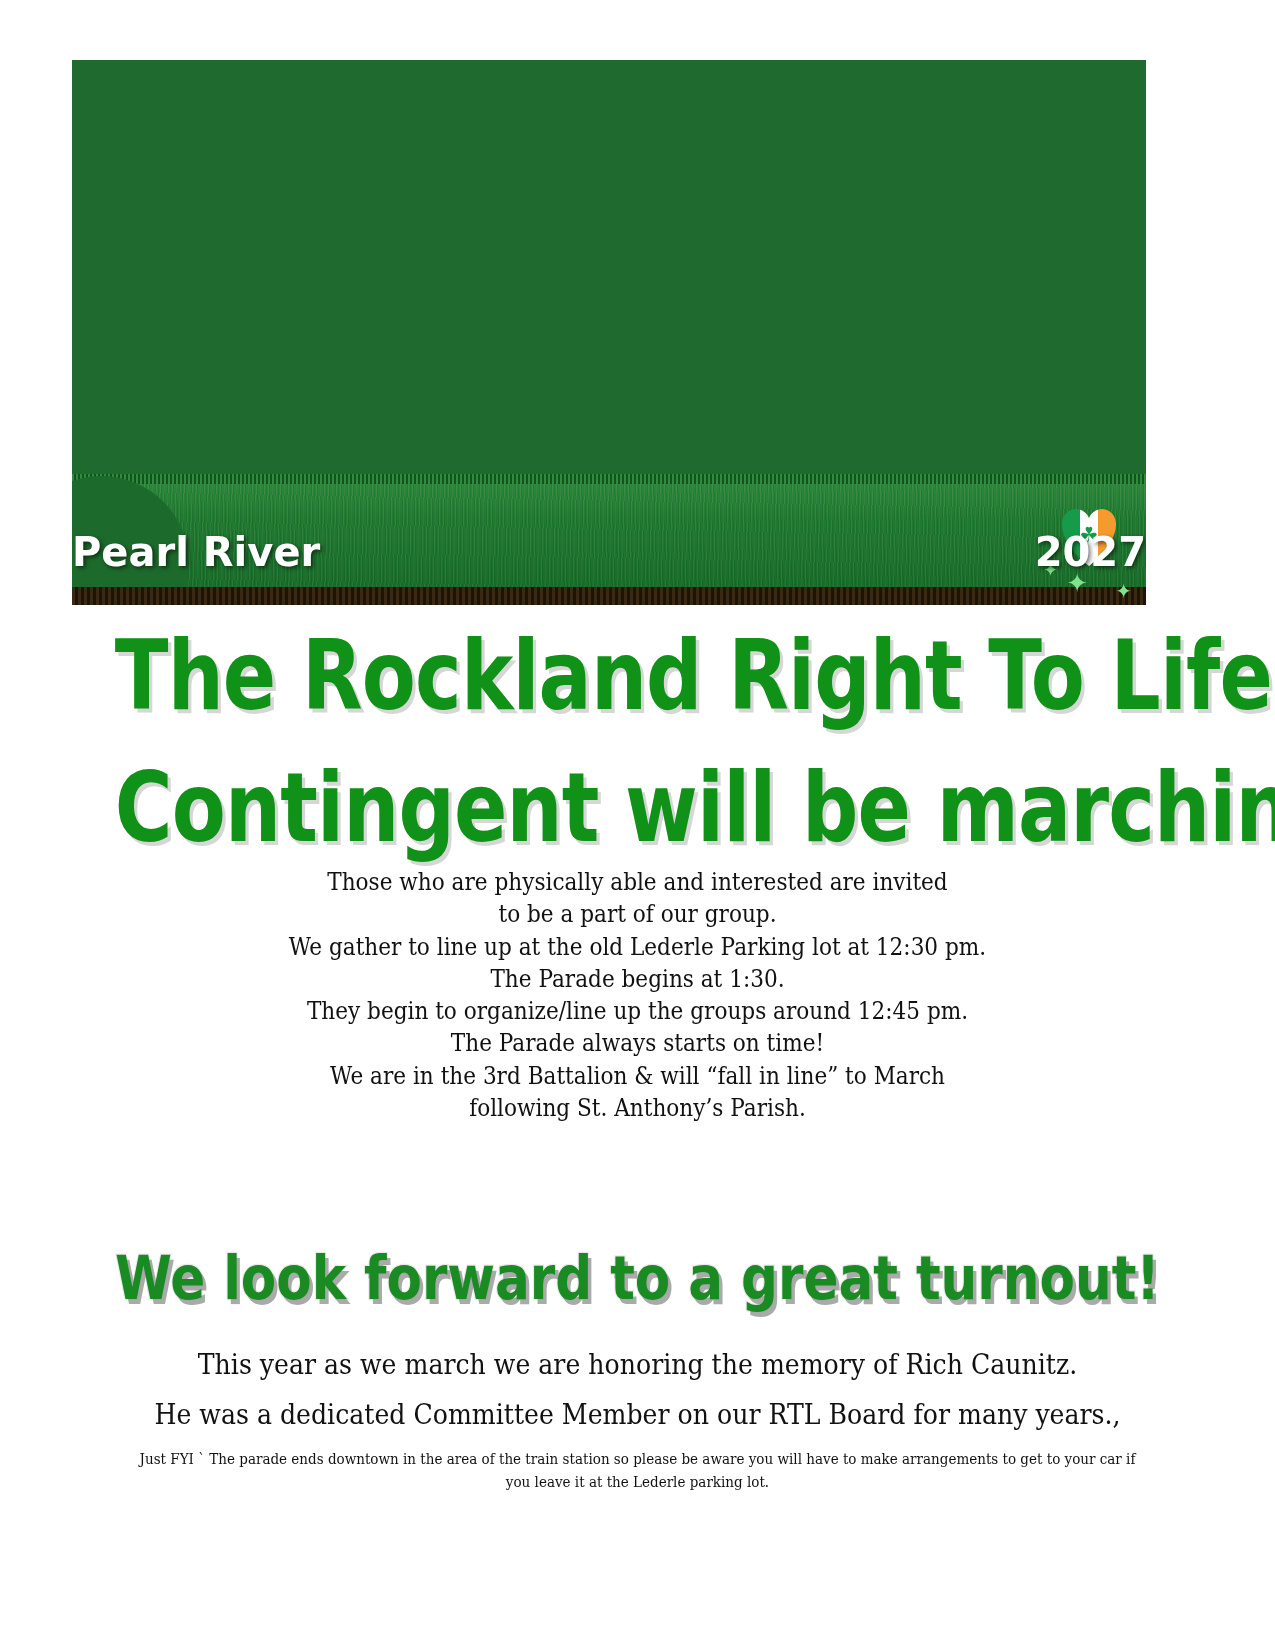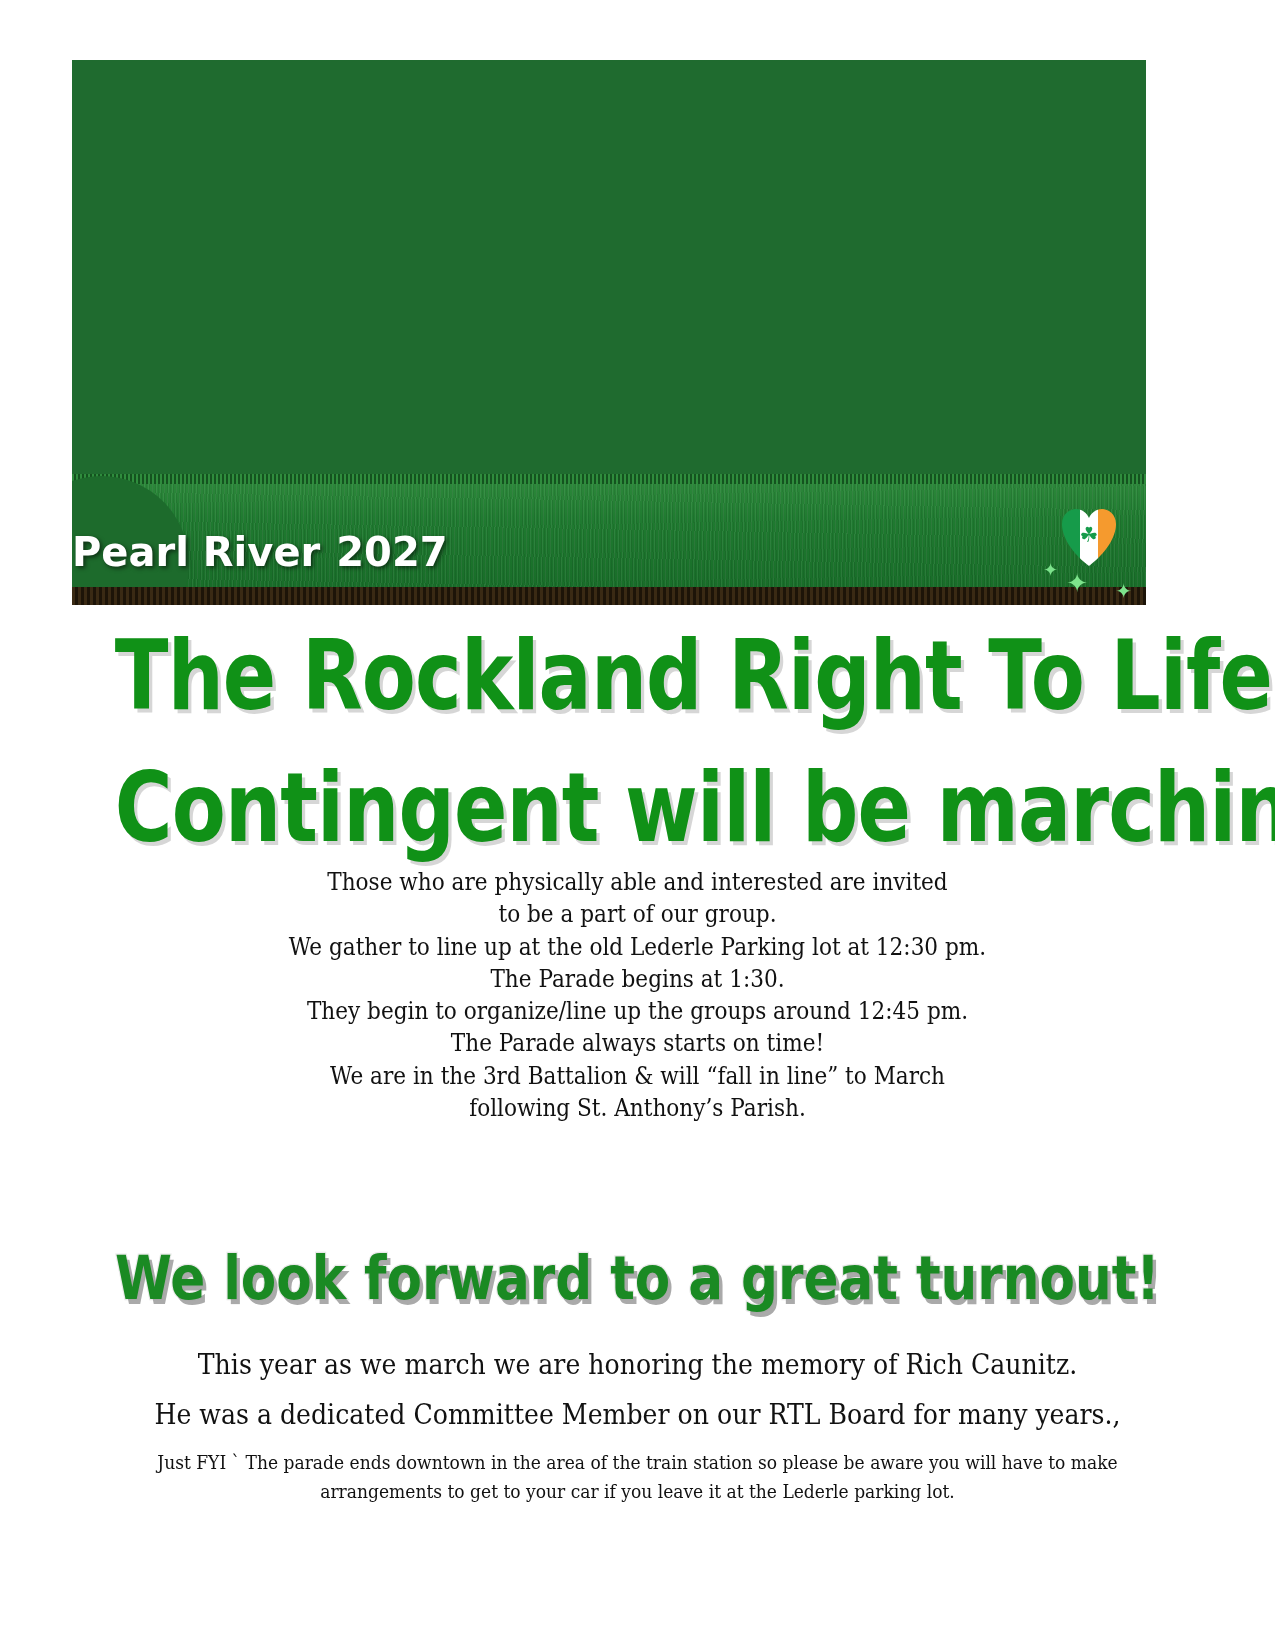--- a/index.html
+++ b/index.html
@@ -322,21 +322,21 @@
   .sp3 { right: 14px; bottom: 4px;  font-size: 20px; }
 
   
   .parade-row {
     position: absolute;
     left: 0;
     bottom: 30px;
     width: 100%;
     display: flex;
     align-items: center;
-    justify-content: flex-start;
+    justify-content: space-between;
     gap: 16px;
   }
   .parade-word {
     font-family: "DejaVu Sans", sans-serif;
     font-weight: bold;
     font-size: 40px;
     color: #ffffff;
     white-space: nowrap;
     text-shadow: 2px 2px 4px rgba(0,0,0,0.55);
   }
@@ -408,21 +408,21 @@
     text-align: center;
     font-family: "DejaVu Serif", serif;
     color: #111111;
     font-size: 28px;
   }
   .footer-line div { transform: scaleX(0.9); }
   .foot-1 { top: 1348px; }
   .foot-2 { top: 1398px; }
   .foot-3 {
     top: 1448px;
-    font-size: 19px;
+    font-size: 15px;
     line-height: 1.5;
     padding: 0 72px;
     box-sizing: border-box;
   }
 </style>
 </head>
 <body>
 
 <div class="banner">
 

